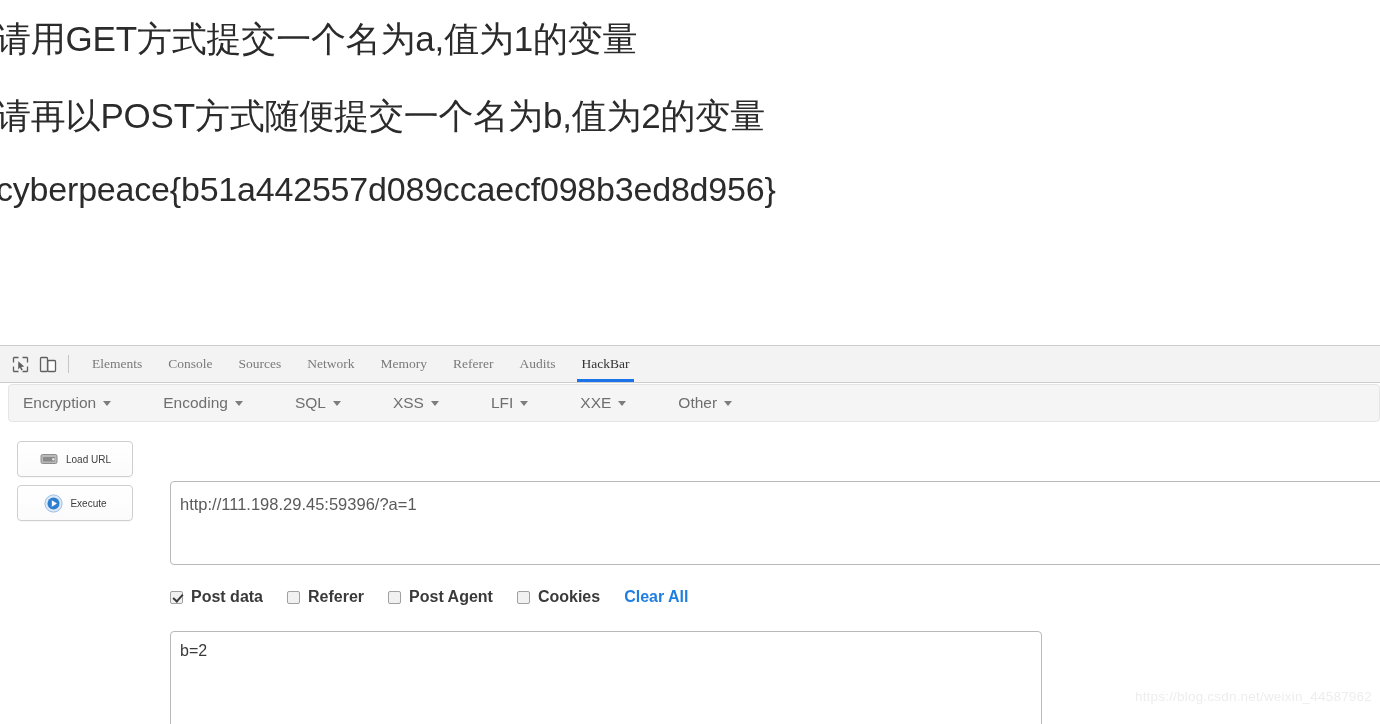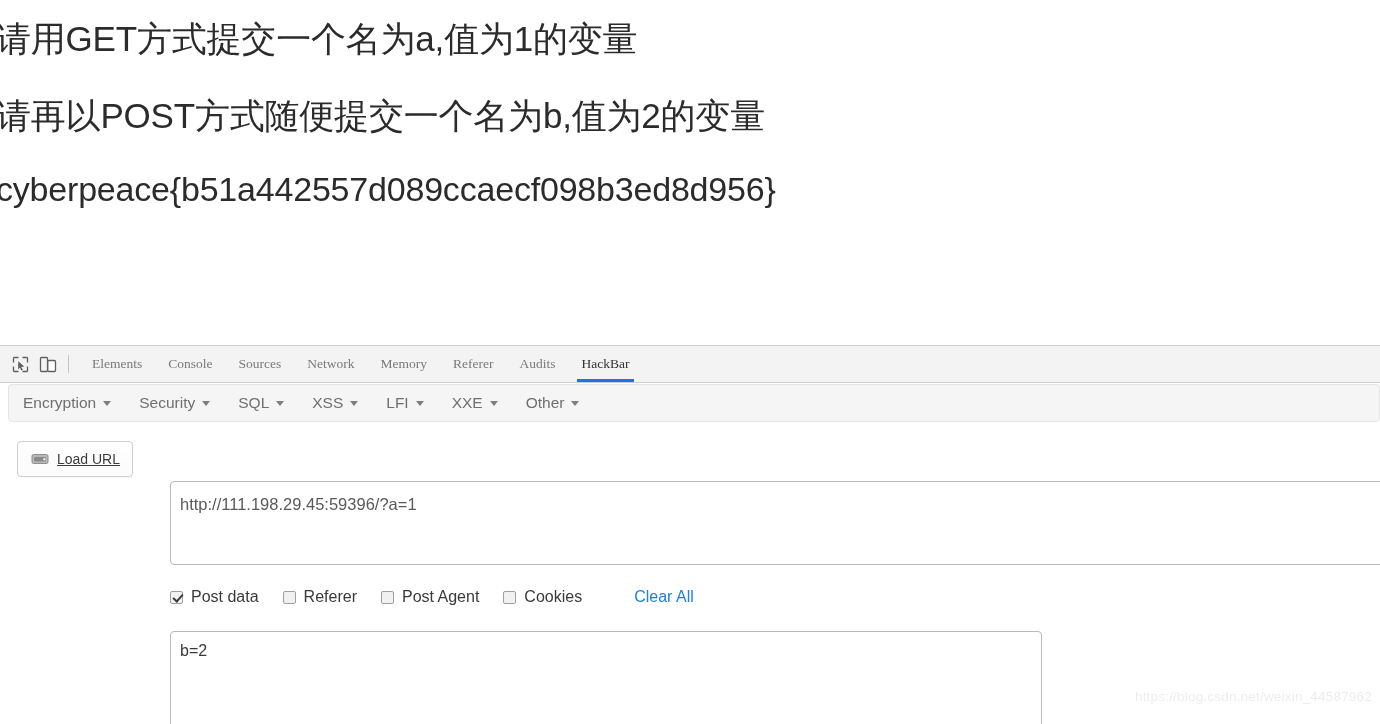--- a/index.html
+++ b/index.html
@@ -100,20 +100,21 @@
   #menubar {
     position: absolute;
     left: 8px; top: 1px;
     width: 1372px; height: 38px;
     background: #f5f5f5;
     border: 1px solid #e4e4e4;
     border-radius: 4px;
     display: flex;
     align-items: center;
     padding-left: 14px;
+    gap: 24px;
   }
   .menu-item {
     font-size: 15.5px;
     color: #6f6f6f;
     margin-right: 28px;
     cursor: pointer;
     display: flex;
     align-items: center;
     white-space: nowrap;
   }
@@ -135,25 +136,24 @@
   .hb-btn {
     width: 116px;
     height: 36px;
     margin-bottom: 8px;
     background: linear-gradient(#ffffff, #fbfbfb);
     border: 1px solid #cfcfcf;
     border-radius: 4px;
     display: flex;
     align-items: center;
     justify-content: center;
-    font-size: 14px;
+    font-size: 10px;
     color: #3c3c3c;
     cursor: pointer;
     box-shadow: 0 1px 1px rgba(0,0,0,0.03);
-    text-decoration: underline;
   }
   .hb-btn .bicon {
     width: 20px; height: 20px;
     margin-right: 7px;
     display: flex; align-items: center; justify-content: center;
     flex: 0 0 auto;
   }
   #urlarea {
     position: absolute;
     left: 170px;
@@ -174,20 +174,21 @@
   }
 
   
   #optrow {
     position: absolute;
     left: 170px;
     top: 203px;
     display: flex;
     align-items: center;
     height: 22px;
+    font-weight: bold;
   }
   .opt {
     display: flex;
     align-items: center;
     margin-right: 24px;
     cursor: pointer;
     white-space: nowrap;
   }
   .cb {
     width: 13px; height: 13px;
@@ -212,21 +213,20 @@
     transform: rotate(42deg);
   }
   .opt-label {
     font-size: 16px;
     color: #3a3a3a;
   }
   #clear-all {
     font-size: 16px;
     color: #1f7fe0;
     cursor: pointer;
-    margin-left: 28px;
     white-space: nowrap;
   }
 
   
   #postarea {
     position: absolute;
     left: 170px;
     top: 248px;
     width: 872px;
     height: 130px;
@@ -291,21 +291,21 @@
   </div>
 
   <div id="hackbar">
 
     <div id="menubar">
       <div class="menu-item">
         <span>Encryption</span>
         <span class="caret"></span>
       </div>
       <div class="menu-item">
-        <span>Security</span>
+        <span>Encoding</span>
         <span class="caret"></span>
       </div>
       <div class="menu-item">
         <span>SQL</span>
         <span class="caret"></span>
       </div>
       <div class="menu-item">
         <span>XSS</span>
         <span class="caret"></span>
       </div>
@@ -330,20 +330,30 @@
           <svg width="18" height="14" viewBox="0 0 18 14">
             <rect x="1" y="2.5" width="16" height="9" rx="1.6" fill="#b9b9b9" stroke="#8e8e8e" stroke-width="1"></rect>
             <rect x="3" y="5" width="12" height="4.5" rx="1" fill="#8a8a8a"></rect>
             <circle cx="13.4" cy="7.2" r="1.2" fill="#e7e7e7"></circle>
           </svg>
         </span>
         <span>Load URL</span>
       </div>
 
 
+      <div class="hb-btn">
+        <span class="bicon">
+          <svg width="19" height="19" viewBox="0 0 19 19">
+            <circle cx="9.5" cy="9.5" r="8.6" fill="#dce9f7" stroke="#9dbde0" stroke-width="1"></circle>
+            <circle cx="9.5" cy="9.5" r="6" fill="#2f7fd0"></circle>
+            <path d="M7.8 6.3 L13 9.5 L7.8 12.7 Z" fill="#ffffff"></path>
+          </svg>
+        </span>
+        <span>Execute</span>
+      </div>
     </div>
 
     <textarea id="urlarea" spellcheck="false" placeholder="" style="">http://111.198.29.45:59396/?a=1</textarea>
 
     <div id="optrow">
       <div class="opt">
         <span class="cb checked"></span>
         <span class="opt-label">Post data</span>
       </div>
       <div class="opt">

